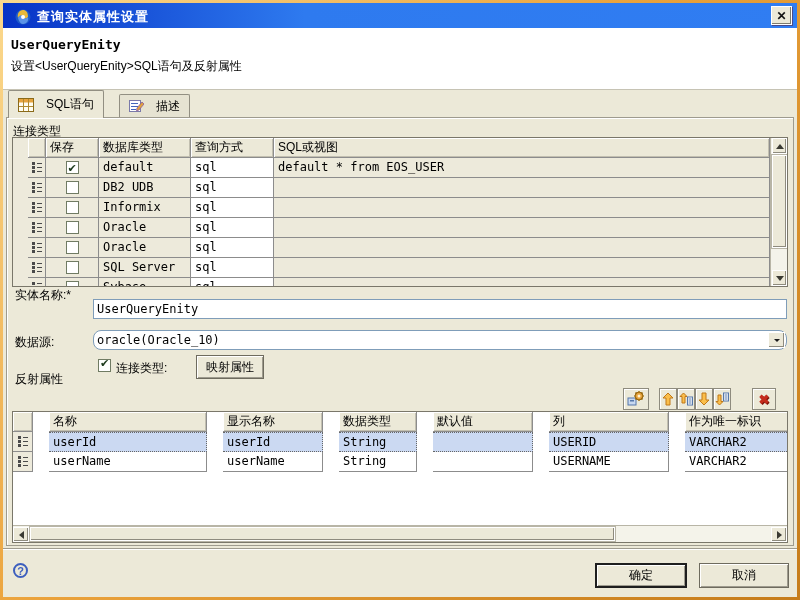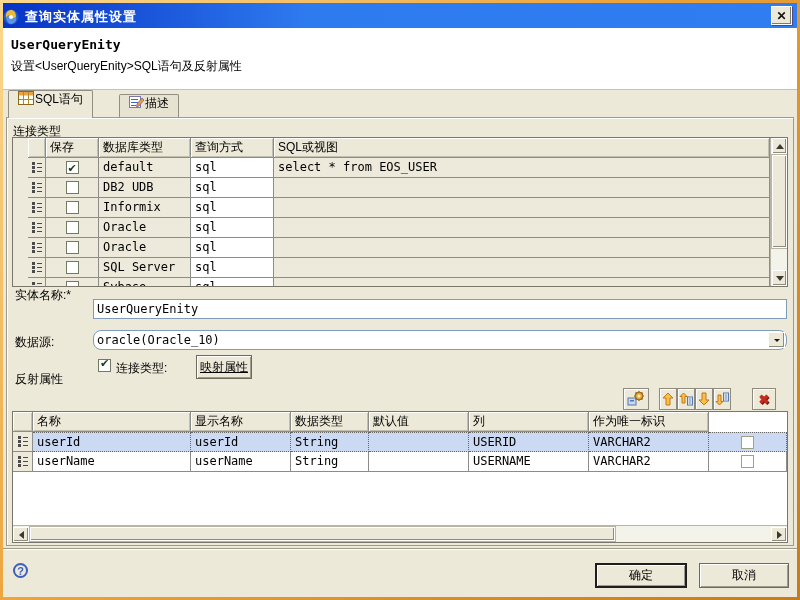--- a/index.html
+++ b/index.html
@@ -6,50 +6,50 @@
   html,body { width:800px; height:600px; }
   body { font-family:"Liberation Sans",sans-serif; font-size:12px; color:#000; }
 
   .outer { width:800px; height:600px; padding:3px;
            background:linear-gradient(135deg,#FBD98E 0%,#EBA33C 45%,#C67C1A 100%); }
   .dialog { position:relative; width:794px; height:594px; background:#ECE9D8; overflow:hidden; }
 
   
   .titlebar { position:absolute; top:0; left:0; right:0; height:27px;
               background:linear-gradient(90deg,#0733C6 0%,#2E7AEF 38%,#307DF2 100%);
-              display:flex; align-items:center; padding:0 0; }
+              display:flex; align-items:center; padding:0 12px; }
   .titlebar .ttl { color:#fff; font-weight:bold; font-size:13px; margin-left:6px; letter-spacing:1px; }
   .close-btn { position:absolute; right:5px; top:3px; width:21px; height:19px; background:#ECE9D8;
                border:1px solid #fff; box-shadow:inset -1px -1px 0 #7E7B6E, 1px 1px 0 #4a4a8a;
                display:flex; align-items:center; justify-content:center;
                font-weight:bold; font-size:12px; color:#111; }
 
   
   .band { position:absolute; top:25px; left:0; right:0; height:62px; background:#fff;
           border-bottom:1px solid #C6C3B4; padding:9px 8px; }
   .band .b1 { font-family:"DejaVu Sans Mono",monospace; font-weight:bold; font-size:13px; }
   .band .b2 { margin-top:6px; font-size:12px; }
 
   
-  .tab { position:absolute; display:flex; gap:1px; padding:0 9px;
+  .tab { position:absolute; display:flex; align-items:center; gap:12px; padding:0 9px;
          border:1px solid #928F82; border-bottom:none; border-radius:2px 2px 0 0; background:#ECE9D8; }
   .tab.active { top:87px; left:5px; height:28px; z-index:3; }
   .tab.inactive { top:91px; left:116px; height:23px; background:#E6E3D2; z-index:1; }
 
   
   .content-frame { position:absolute; top:114px; left:3px; width:788px; height:429px;
                    border:1px solid #9E9B8E; box-shadow:inset 1px 1px 0 #FFFFFF; z-index:0; }
 
   .sec-label { position:absolute; z-index:2; }
 
   
   .tbl { position:absolute; border:1px solid #7A776A; background:#EDEADB; overflow:hidden; z-index:2; }
   .trow { display:grid; }
   .t1 .trow { grid-template-columns:18px 53px 92px 83px 1fr;padding-left:15px; }
-  .t2 .trow { grid-template-columns:20px 158px 100px 78px 100px 120px 120px 1fr; }
+  .t2 .trow { grid-template-columns:20px 158px 100px 78px 100px 120px 120px 1fr;gap:16px; }
   .cell { height:20px; line-height:19px; padding:0 4px; border-right:1px solid #8C8C8C;
           border-bottom:1px solid #8C8C8C; overflow:hidden; white-space:nowrap; }
   .hcell { background:#ECE9D8; box-shadow:inset 1px 1px 0 #fff, inset -1px -1px 0 #C2BFB0; }
   .mono { font-family:"DejaVu Sans Mono",monospace; font-size:12px; }
   .cell.white { background:#fff; }
   .handle { display:flex; align-items:center; justify-content:center; padding:0; }
   .cbcell { display:flex; align-items:center; justify-content:center; padding:0; }
   .cb { width:13px; height:13px; background:#fff; border:1px solid #707B63; position:relative; }
   .cb.checked::after { content:"✔"; position:absolute; left:1px; top:-3px; font-size:11px; color:#1c3a1c; }
   .sel { background:#CBD9F2 !important; border-right:1px dotted #666 !important;
@@ -173,21 +173,21 @@
                   <rect x="5" y="6" width="5" height="1"></rect>
                   <rect x="5" y="10" width="5" height="1"></rect>
                 </g>
               </svg>
             </div>
         <div class="cell cbcell">
               <span class="cb checked"></span>
             </div>
         <div class="cell mono">default</div>
         <div class="cell mono white">sql</div>
-        <div class="cell mono">select * from EOS_USER</div>
+        <div class="cell mono">default * from EOS_USER</div>
       </div>
       <div class="trow">
         <div class="cell handle">
               <svg width="10" height="13" viewBox="0 0 10 13">
                 <g fill="#4A4A4A">
                   <rect x="0" y="1" width="3" height="3"></rect>
                   <rect x="0" y="5" width="3" height="3"></rect>
                   <rect x="0" y="9" width="3" height="3"></rect>
                   <rect x="5" y="2" width="5" height="1"></rect>
                   <rect x="5" y="6" width="5" height="1"></rect>
@@ -321,21 +321,21 @@
   <div class="flabel" style="left:12px; top:331px;">数据源:</div>
   <div class="combo" style="top:327px;border-radius:8px;">
     <span class="val">oracle(Oracle_10)</span>
     <span class="drop">
           <span class="arr dn" style="border-width:3.5px; border-top-color:#1a1a1a; margin-bottom:-3px;"></span>
         </span>
   </div>
 
   <span class="cb checked" style="position:absolute; left:95px; top:356px;"></span>
   <div class="flabel" style="left:113px; top:357px;">连接类型:</div>
-  <div class="btn" style="left:193px; top:352px; width:56px; height:24px;text-decoration:underline;">映射属性</div>
+  <div class="btn" style="left:193px; top:352px; width:68px; height:24px;">映射属性</div>
 
   <div class="sec-label" style="left:12px; top:368px;">反射属性</div>
 
   <div class="tool wide" style="left:620px;">
     <svg width="18" height="16" viewBox="0 0 18 16">
       <rect x="1" y="7" width="8" height="7" fill="#C8D8F0" stroke="#5577AA"></rect>
       <rect x="3" y="9" width="4" height="1.5" fill="#5577AA"></rect>
       <circle cx="12" cy="5" r="4" fill="#E8A33C" stroke="#9A6A10"></circle>
       <circle cx="12" cy="5" r="1.5" fill="#FFF2D0"></circle>
       <path d="M12 0 V2 M12 8 V10 M7 5 H9 M15 5 H17 M8.5 1.5 L10 3 M14 7 L15.5 8.5 M15.5 1.5 L14 3 M10 7 L8.5 8.5" stroke="#9A6A10" stroke-width="1.2"></path>

